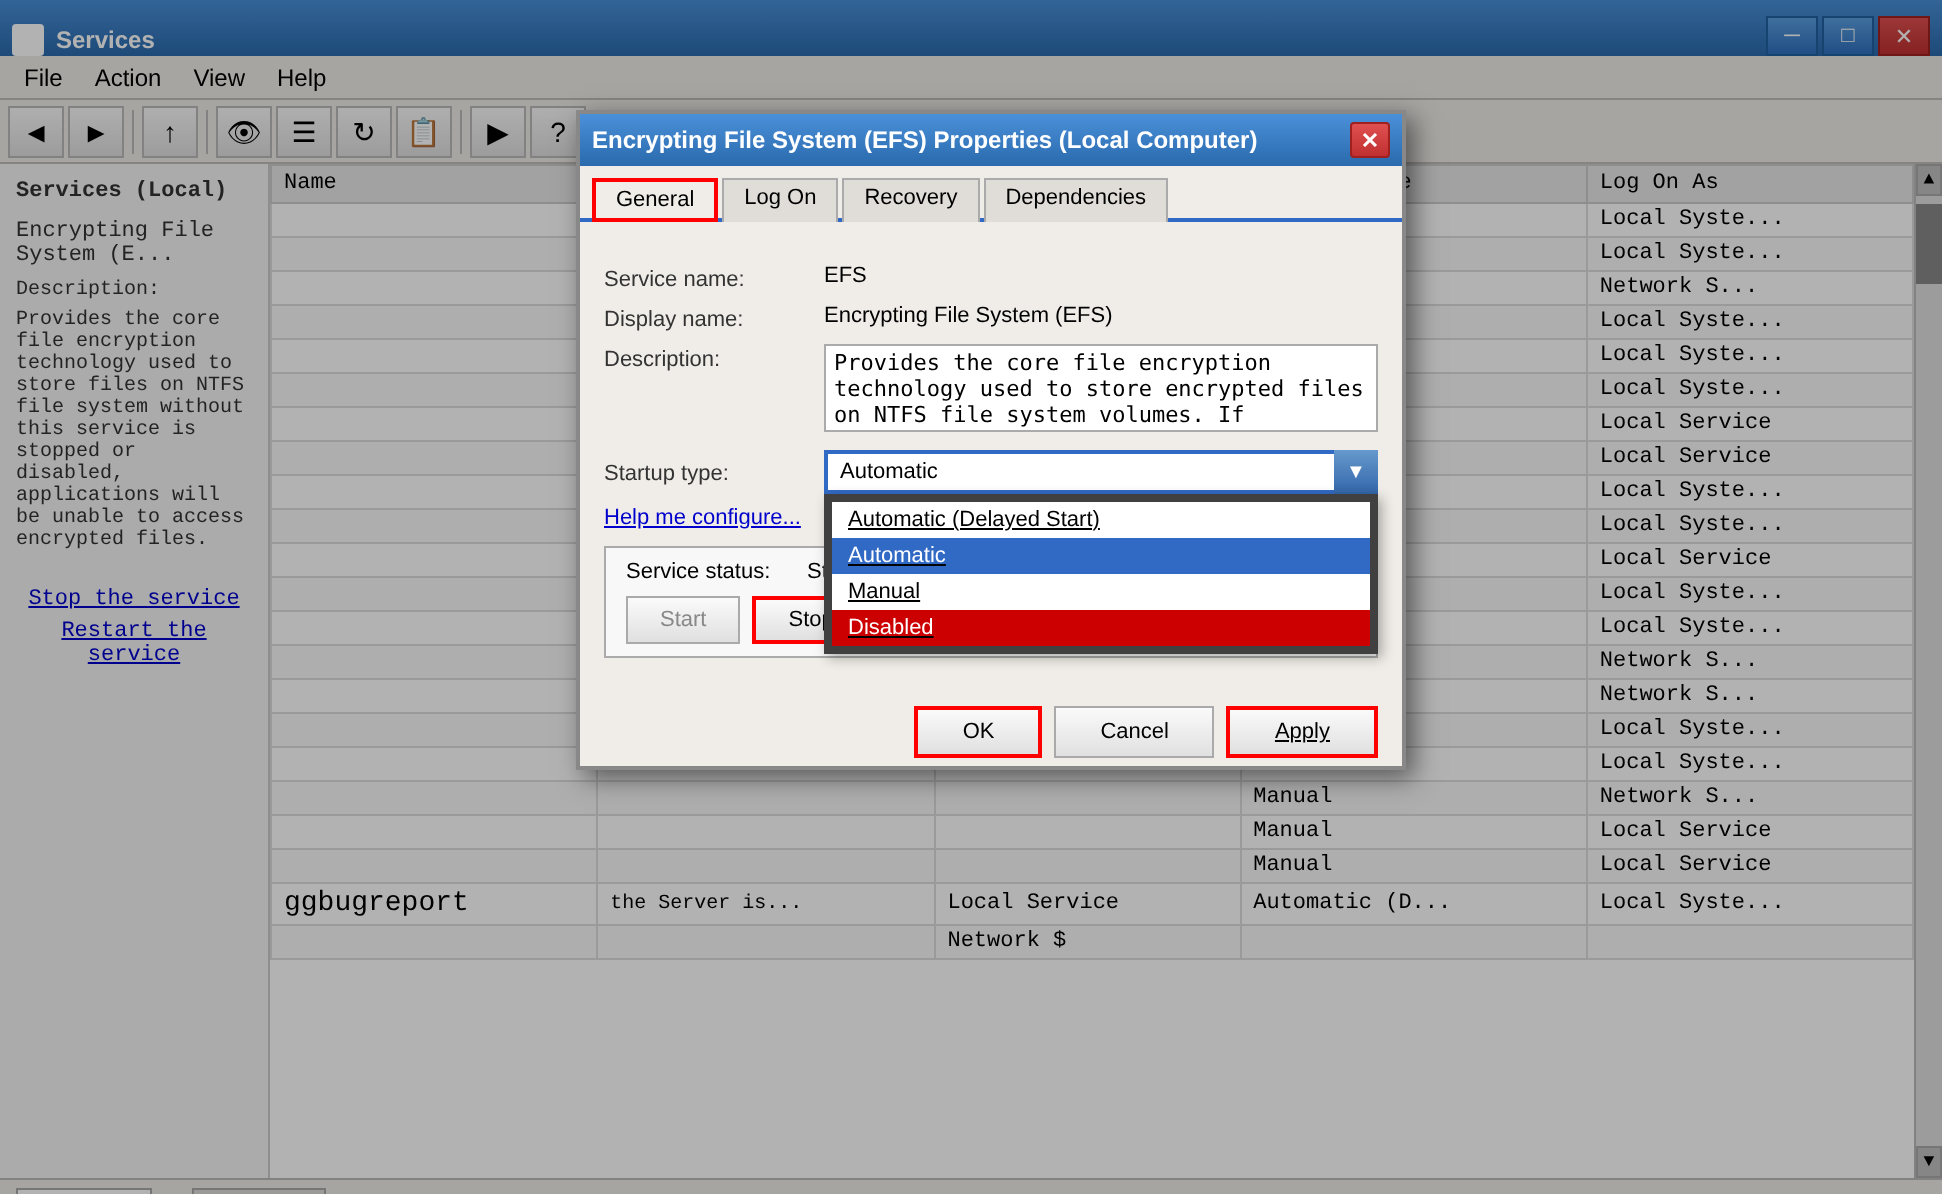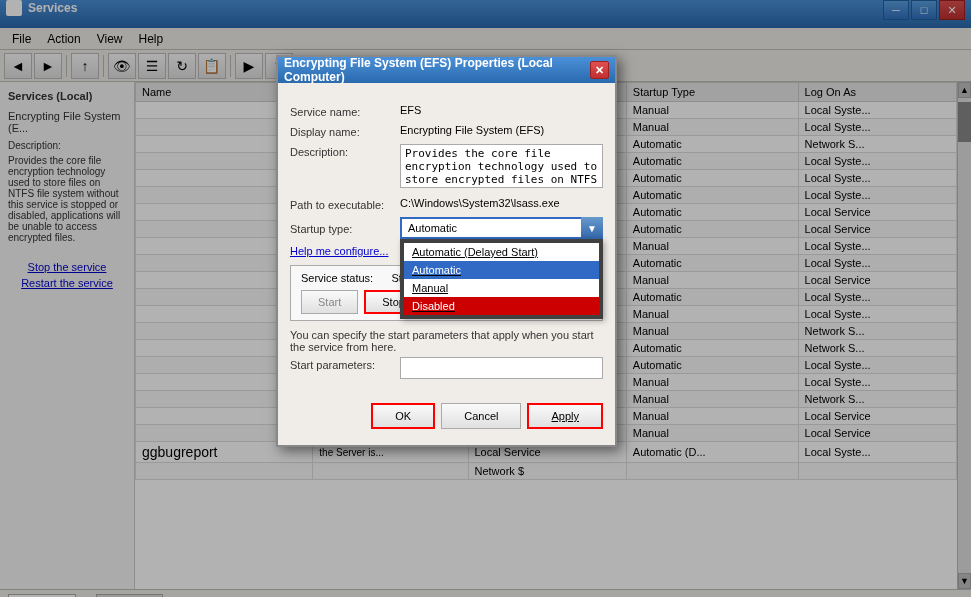--- a/index.html
+++ b/index.html
@@ -11,21 +11,21 @@
       height: 597px;
       overflow: hidden;
       position: relative;
     }
 
     
     .title-bar {
       background: linear-gradient(to bottom, #4a90d9, #2a6aad);
       height: 28px;
       display: flex;
-      align-items: flex-start;
+      align-items: flex-end;
       padding: 0 6px;
       color: white;
       font-size: 12px;
       font-weight: bold;
       justify-content: space-between;
     }
     .title-bar-left {
       display: flex;
       align-items: center;
       gap: 6px;
@@ -91,20 +91,21 @@
       width: 1px;
       height: 22px;
       background: #bbb;
       margin: 0 2px;
     }
 
     
     .main-area {
       display: flex;
       height: calc(597px - 90px);
+      font-family: Liberation Mono, monospace;
     }
 
     
     .sidebar {
       width: 135px;
       background: #f5f5f5;
       border-right: 1px solid #ccc;
       padding: 8px;
     }
     .sidebar-title {
@@ -174,22 +175,22 @@
       position: absolute;
       top: 0; left: 0; right: 0; bottom: 0;
       background: rgba(0,0,0,0.3);
       z-index: 100;
     }
 
     
     .dialog {
       position: absolute;
       top: 55px;
-      left: 276px;
-      width: 341px;
+      left: 288px;
+      width: 415px;
       background: #f0ede8;
       border: 2px solid #888;
       box-shadow: 4px 4px 12px rgba(0,0,0,0.5);
       z-index: 200;
     }
     .dialog-titlebar {
       background: linear-gradient(to bottom, #4a90d9, #2a6aad);
       height: 26px;
       display: flex;
       align-items: center;
@@ -380,21 +381,21 @@
       padding: 2px 4px;
       font-size: 11px;
       background: white;
     }
 
     
     .dialog-footer {
       display: flex;
       justify-content: flex-end;
       gap: 6px;
-      padding: 6px 12px 16px;
+      padding: 6px 12px 4px;
     }
     .footer-btn {
       padding: 5px 22px;
       background: linear-gradient(to bottom, #fafafa, #e0e0e0);
       border: 1px solid #aaa;
       font-size: 11px;
       cursor: pointer;
     }
     .footer-btn.ok-btn {
       border: 2px solid red;
@@ -642,46 +643,54 @@
 
   <div class="modal-overlay"></div>
 
   <div class="dialog">
 
     <div class="dialog-titlebar">
       <span>Encrypting File System (EFS) Properties (Local Computer)</span>
       <div class="dialog-close-btn">✕</div>
     </div>
 
+    <div class="dialog-tabs">
+      <div class="dialog-tab active-red" style="border:2px solid red;background:#f0ede8;padding:3px 10px;margin-right:2px;font-size:11px;cursor:pointer;position:relative;bottom:-2px;">
+        <span>General</span>
+      </div>
+      <div class="dialog-tab">
+        <span>Log On</span>
+      </div>
+      <div class="dialog-tab">
+        <span>Recovery</span>
+      </div>
+      <div class="dialog-tab">
+        <span>Dependencies</span>
+      </div>
+    </div>
 
     <div class="dialog-content">
 
       <div class="form-row">
         <span class="form-label">Service name:</span>
         <span class="form-value">EFS</span>
       </div>
 
       <div class="form-row">
         <span class="form-label">Display name:</span>
         <span class="form-value">Encrypting File System (EFS)</span>
       </div>
 
       <div class="form-row">
         <span class="form-label">Description:</span>
         <div class="desc-box">
           <textarea class="desc-textarea" style="">Provides the core file encryption technology used to store encrypted files on NTFS file system volumes. If</textarea>
         </div>
       </div>
 
-      <div class="form-row">
-        <span class="form-label">Path to executable:</span>
-        <div>
-          <div class="path-value">C:\Windows\System32\lsass.exe</div>
-        </div>
-      </div>
 
       <div class="startup-row">
         <span class="form-label">Startup type:</span>
         <div class="startup-select-container" style="position:relative;">
           <div style="border:2px solid #316ac5;background:white;padding:3px 24px 3px 6px;font-size:11px;cursor:pointer;user-select:none;">
             <span>Automatic</span>
           </div>
           <div class="dropdown-arrow">▼</div>
 
           <div class="dropdown-menu">
@@ -702,27 +711,20 @@
           <span>Started</span>
         </div>
         <div class="service-buttons">
           <button class="svc-btn" disabled="">Start</button>
           <button class="svc-btn stop-btn">Stop</button>
           <button class="svc-btn">Pause</button>
           <button class="svc-btn">Resume</button>
         </div>
       </div>
 
-      <div class="params-section">
-        <div class="params-label">You can specify the start parameters that apply when you start the service from here.</div>
-        <div class="form-row">
-          <span class="form-label">Start parameters:</span>
-          <input class="params-input" type="text" style="flex: 1 1 0%;">
-        </div>
-      </div>
     </div>
 
     <div class="dialog-footer">
       <button class="footer-btn ok-btn">OK</button>
       <button class="footer-btn">Cancel</button>
       <button class="footer-btn apply-btn">Apply</button>
     </div>
   </div>
 
 </div>

